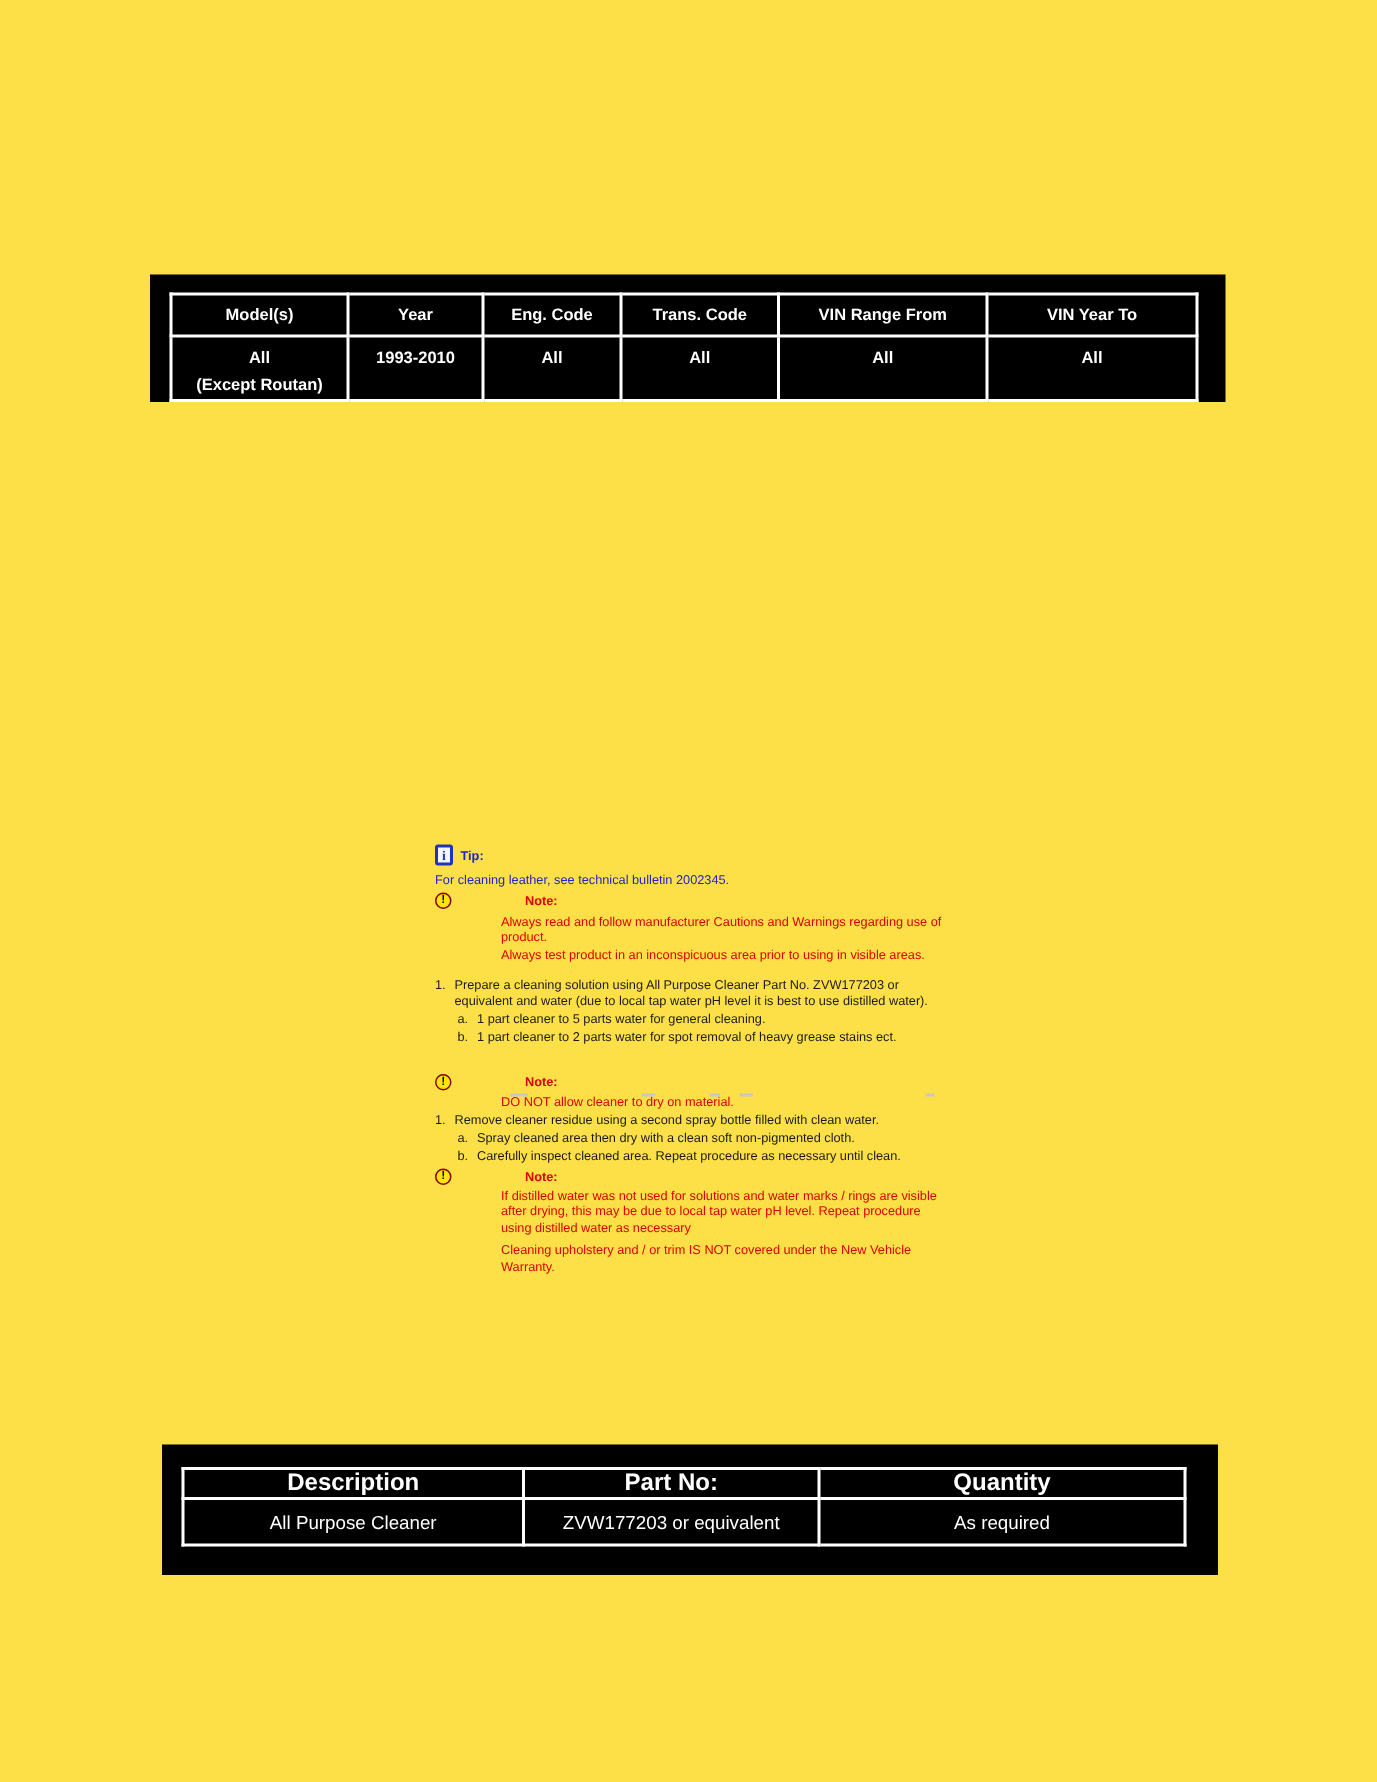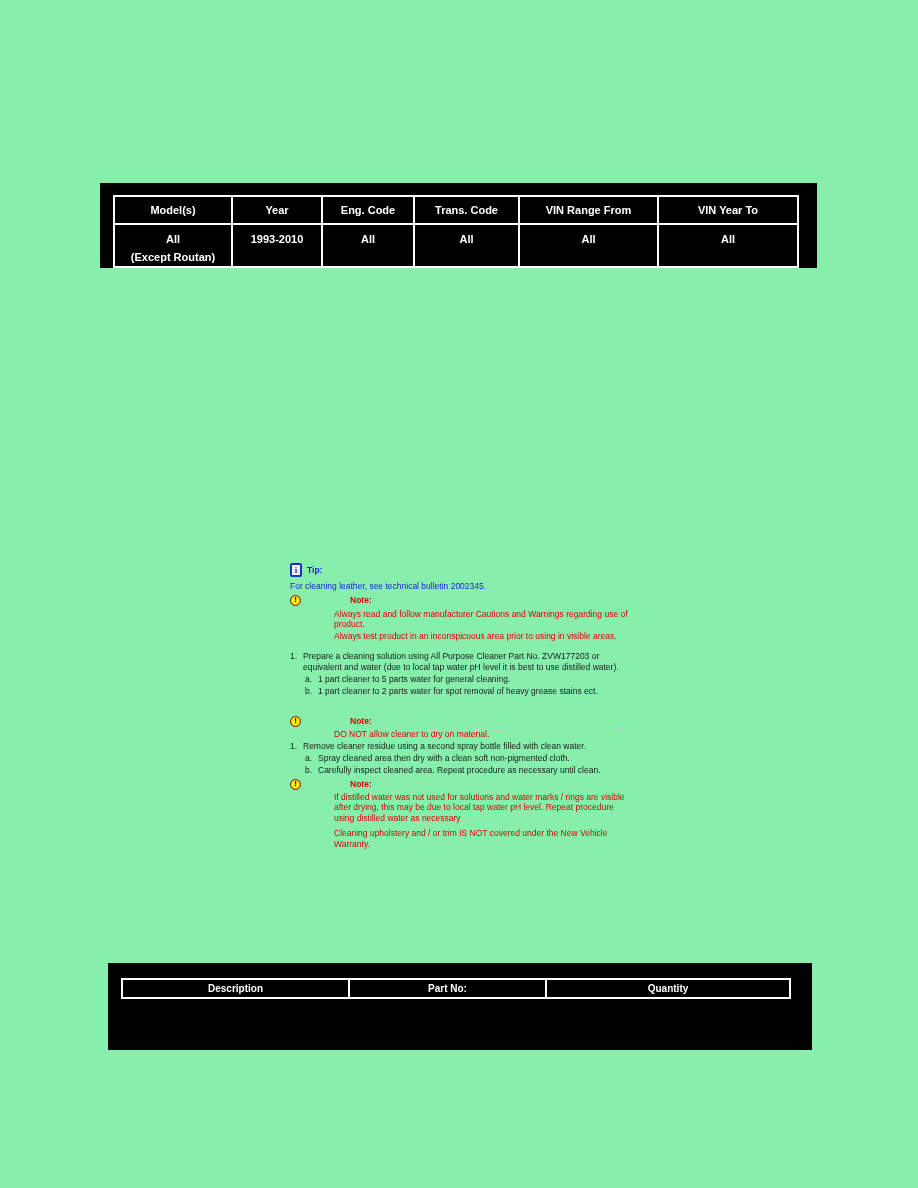--- a/index.html
+++ b/index.html
@@ -1,38 +1,38 @@
 <!DOCTYPE html>
 <html><head>
 <meta charset="utf-8">
 <style>
   * { margin:0; padding:0; box-sizing:border-box; }
   html,body { background:#ffffff; }
   .page {
-    position:relative; width:918px; height:1188px; background:#86efac;
+    position:relative; width:918px; height:1188px; background:#fde047;
     font-family:"Liberation Sans", sans-serif; overflow:hidden;
   }
 
   
   .tbl-block { position:absolute; background:#000000; }
   .vt-block  { left:100px; top:183px; width:717px; height:85px; }
   .pt-block  { left:108px; top:963px; width:704px; height:87px; }
 
   table.wtab { border-collapse:collapse; table-layout:fixed; background:#000000; }
   table.wtab td, table.wtab th {
     border:2px solid #ffffff; color:#ffffff; text-align:center;
     font-family:"Liberation Sans", sans-serif;
   }
   .vt-table { margin:12px 0 0 13px; width:684px; }
   .vt-table th { height:28px; font-size:11px; font-weight:bold; vertical-align:middle; }
   .vt-table td { height:37px; font-size:11px; font-weight:bold; vertical-align:top; padding-top:5px; line-height:18px; }
   .cell-multiline { white-space:pre-line; }
 
   .pt-table { margin:15px 0 0 13px; width:668px; }
-  .pt-table th { height:19px; font-size:10px; font-weight:bold; vertical-align:middle; }
+  .pt-table th { height:19px; font-size:16px; font-weight:bold; vertical-align:middle; }
   .pt-table td { height:31px; font-size:12.5px; font-weight:normal; vertical-align:middle; }
 
   
   .content {
     position:absolute; left:290px; top:563px; width:342px;
     font-size:8.5px; line-height:10.5px; color:#1a1a1a;
   }
   .blue  { color:#2222cc; }
   .red   { color:#dd0000;padding-left:44px; }
   .hdr-row { display:flex; align-items:center; gap:5px; }
@@ -173,17 +173,22 @@
         <col style="width:227px">
           <col style="width:197px">
           <col style="width:244px">
       </colgroup>
       <tbody>
           <tr>
         <th>Description</th>
         <th>Part No:</th>
         <th>Quantity</th>
       </tr>
+      <tr>
+        <td>All Purpose Cleaner</td>
+        <td>ZVW177203 or equivalent</td>
+        <td>As required</td>
+      </tr>
     </tbody>
       </table>
   </div>
 
 </div>
 
 </body></html>

